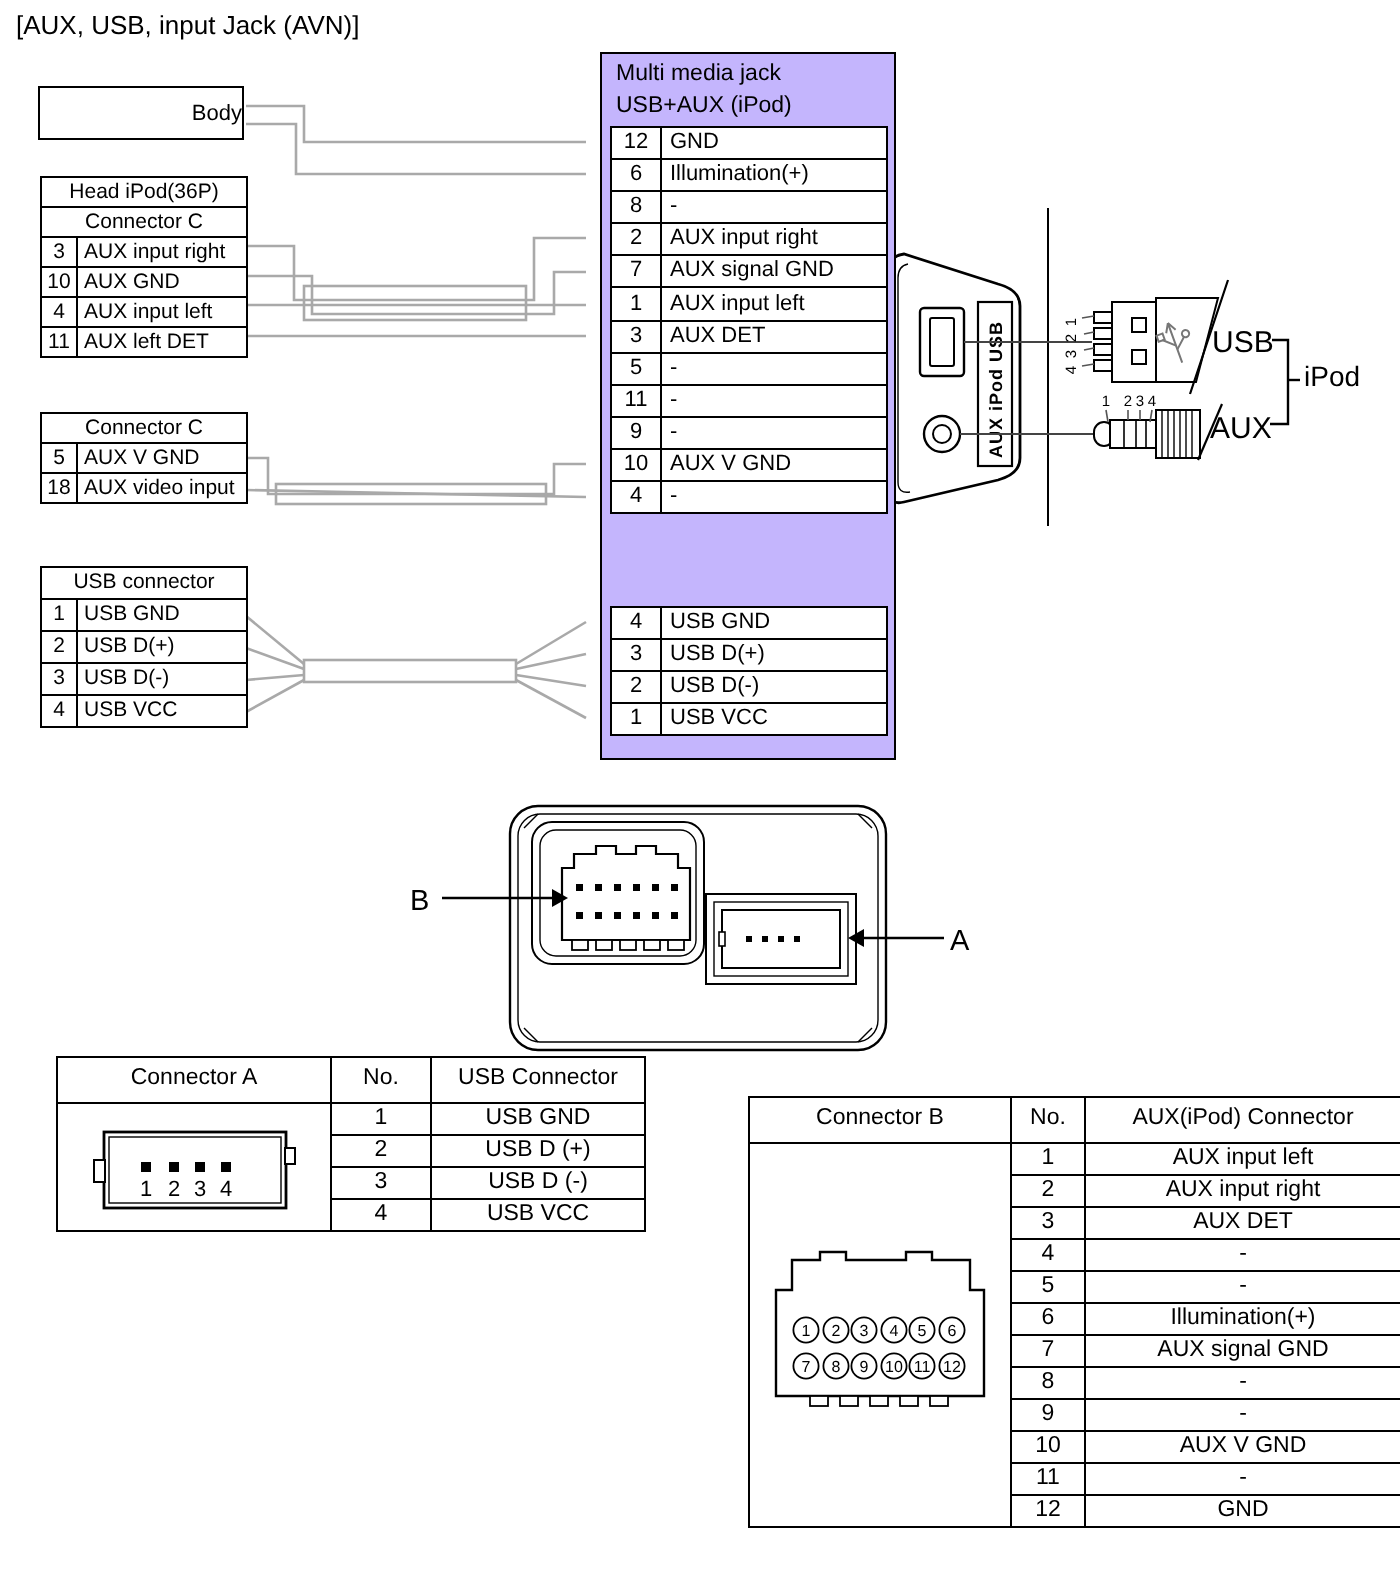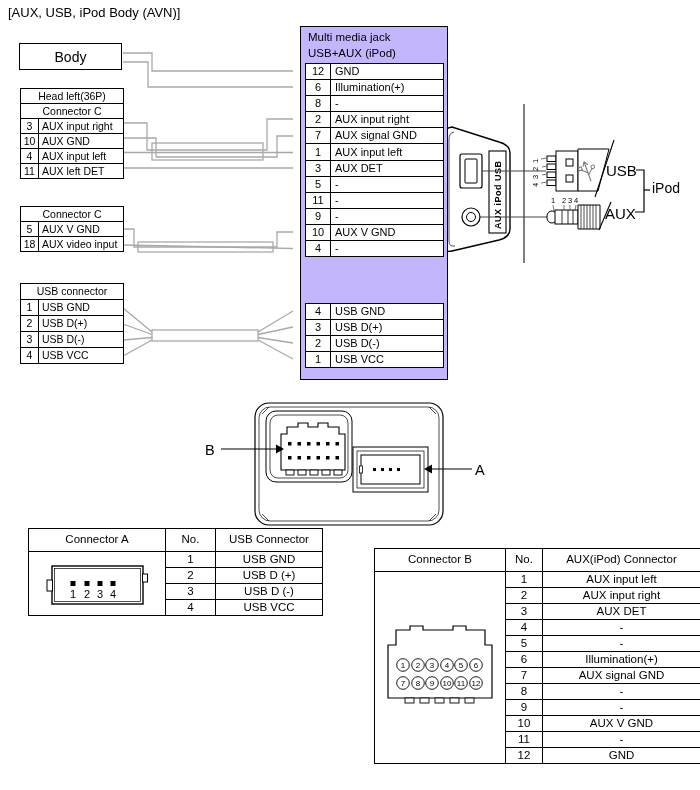--- a/index.html
+++ b/index.html
@@ -1,20 +1,20 @@
 <!DOCTYPE html>
 <html><head>
 <meta charset="utf-8">
 <style>
   html,body{margin:0;padding:0;background:#fff}
   .canvas{position:relative;width:700px;height:790px;background:#fff;
           font-family:"Liberation Sans",sans-serif;color:#000;overflow:hidden}
   .title{position:absolute;left:8px;top:5px;font-size:13px;white-space:nowrap}
   .body-box{position:absolute;left:19px;top:43px;width:101px;height:25px;border:1.5px solid #000;
-            display:flex;align-items:center;justify-content:center;font-size:14px;background:#fff}
+            display:flex;align-items:center;justify-content:flex-end;font-size:11px;background:#fff}
   table.pinbox{position:absolute;border-collapse:collapse;table-layout:fixed;background:#fff;border:1.5px solid #000}
   .pinbox td{border:1px solid #000;padding:0 1px;font-size:10.5px;line-height:1;height:14px;
              white-space:nowrap;overflow:hidden}
   .pinbox td.hdr{text-align:center}
   .pinbox td.pin{text-align:center;padding:0}
   .pinbox td.lbl{padding-left:3px}
   #mm-outer{position:absolute;left:300px;top:26px;width:146px;height:352px;border:1.5px solid #000;background:#c4b5fd}
   .mm-title{position:absolute;left:7px;font-size:11.5px;white-space:nowrap}
   table.mmtbl{position:absolute;border-collapse:collapse;table-layout:fixed;background:#fff;border:1px solid #000}
   .mmtbl td{border:1px solid #000;padding:0 1px;font-size:11px;line-height:1;height:15.1px;white-space:nowrap;overflow:hidden}
@@ -190,34 +190,34 @@
       </g>
       <text x="205" y="455" font-size="14.5">B</text>
       <line x1="221" y1="449" x2="276" y2="449" stroke="#000" stroke-width="1.2"></line>
       <polygon points="276,444.5 284,449 276,453.5" fill="#000"></polygon>
       <text x="475" y="475" font-size="14.5">A</text>
       <line x1="430" y1="469" x2="472" y2="469" stroke="#000" stroke-width="1.2"></line>
       <polygon points="432,464.5 424,469 432,473.5" fill="#000"></polygon>
     </g>
   </svg>
 
-  <div class="title">[AUX, USB, iPod Body (AVN)]</div>
+  <div class="title">[AUX, USB, input Jack (AVN)]</div>
 
   <div class="body-box">
     <span>Body</span>
   </div>
 
   <table class="pinbox" style="left:20px;top:88px;width:104px">
     <colgroup>
         <col style="width:18px">
         <col>
       </colgroup>
     <tbody>
         <tr>
-          <td colspan="2" class="hdr">Head left(36P)</td>
+          <td colspan="2" class="hdr">Head iPod(36P)</td>
         </tr>
     <tr>
           <td colspan="2" class="hdr">Connector C</td>
         </tr>
     <tr>
           <td class="pin">3</td>
           <td class="lbl">AUX input right</td>
         </tr>
     <tr>
           <td class="pin">10</td>

